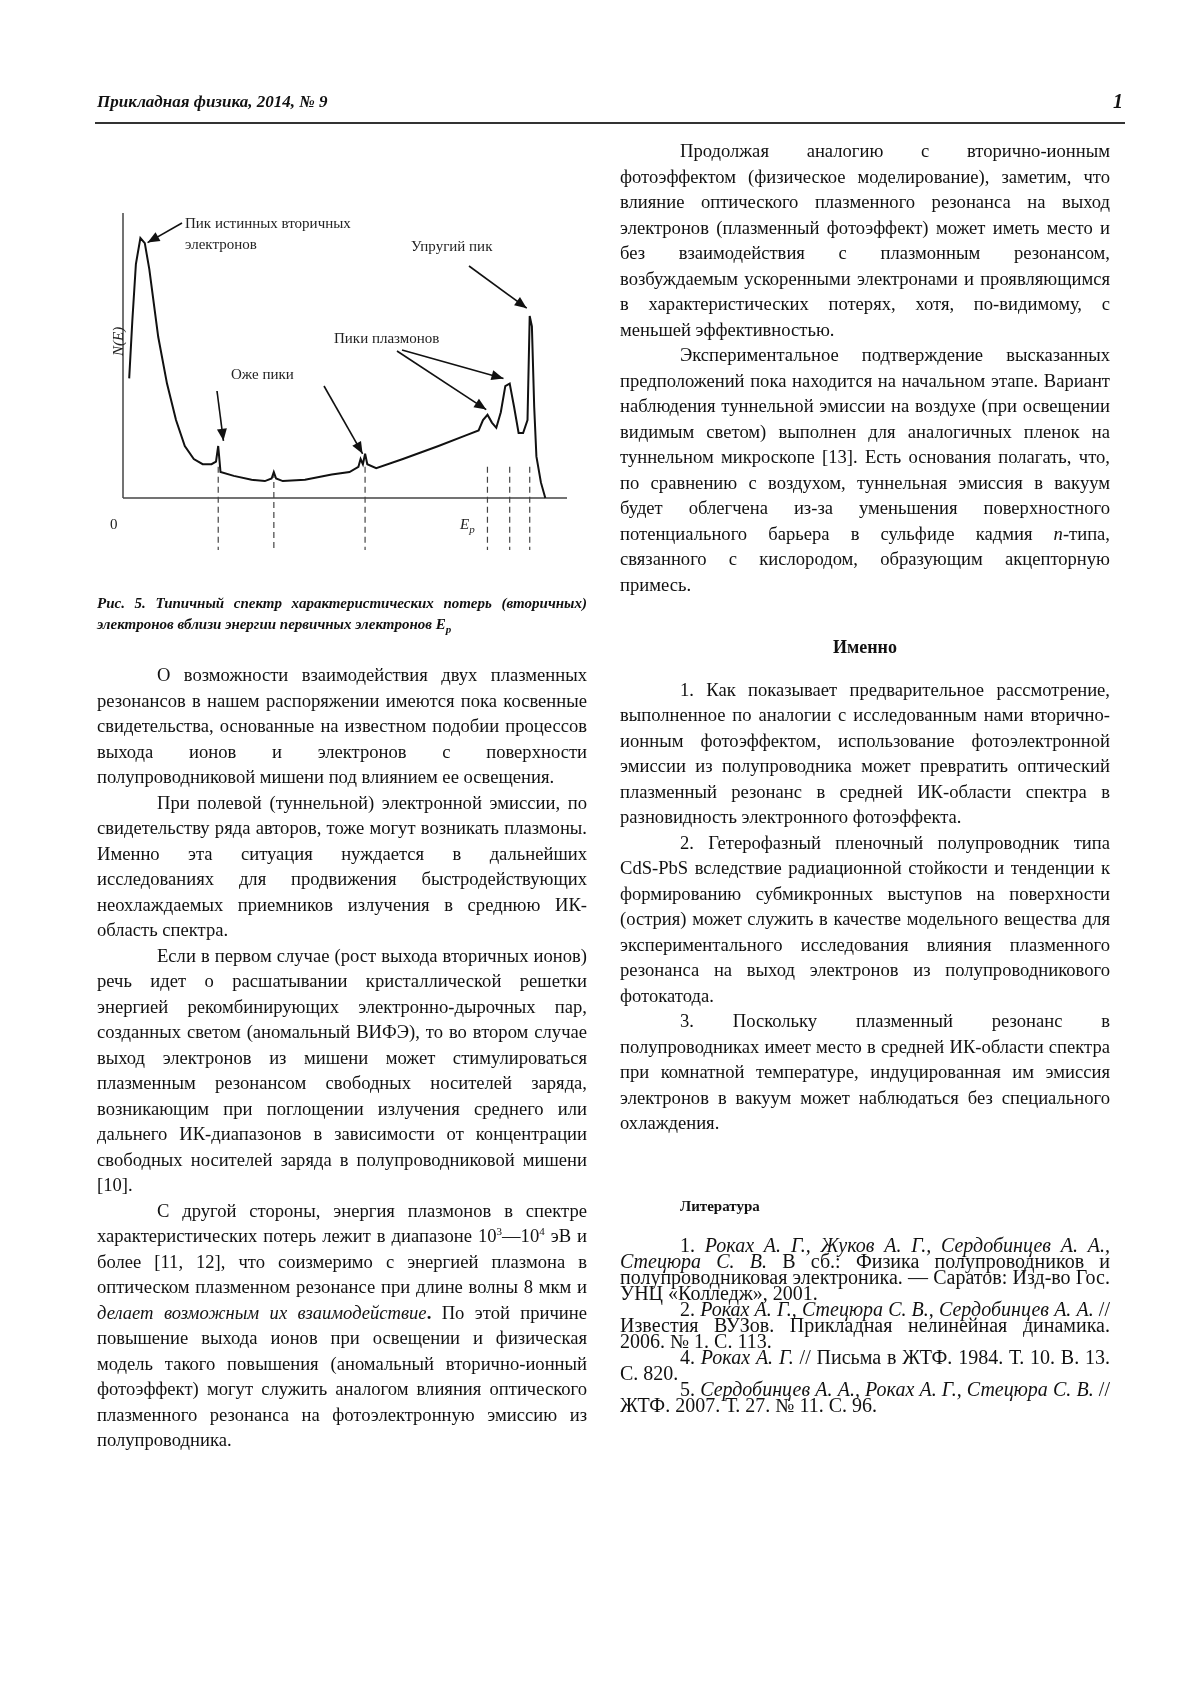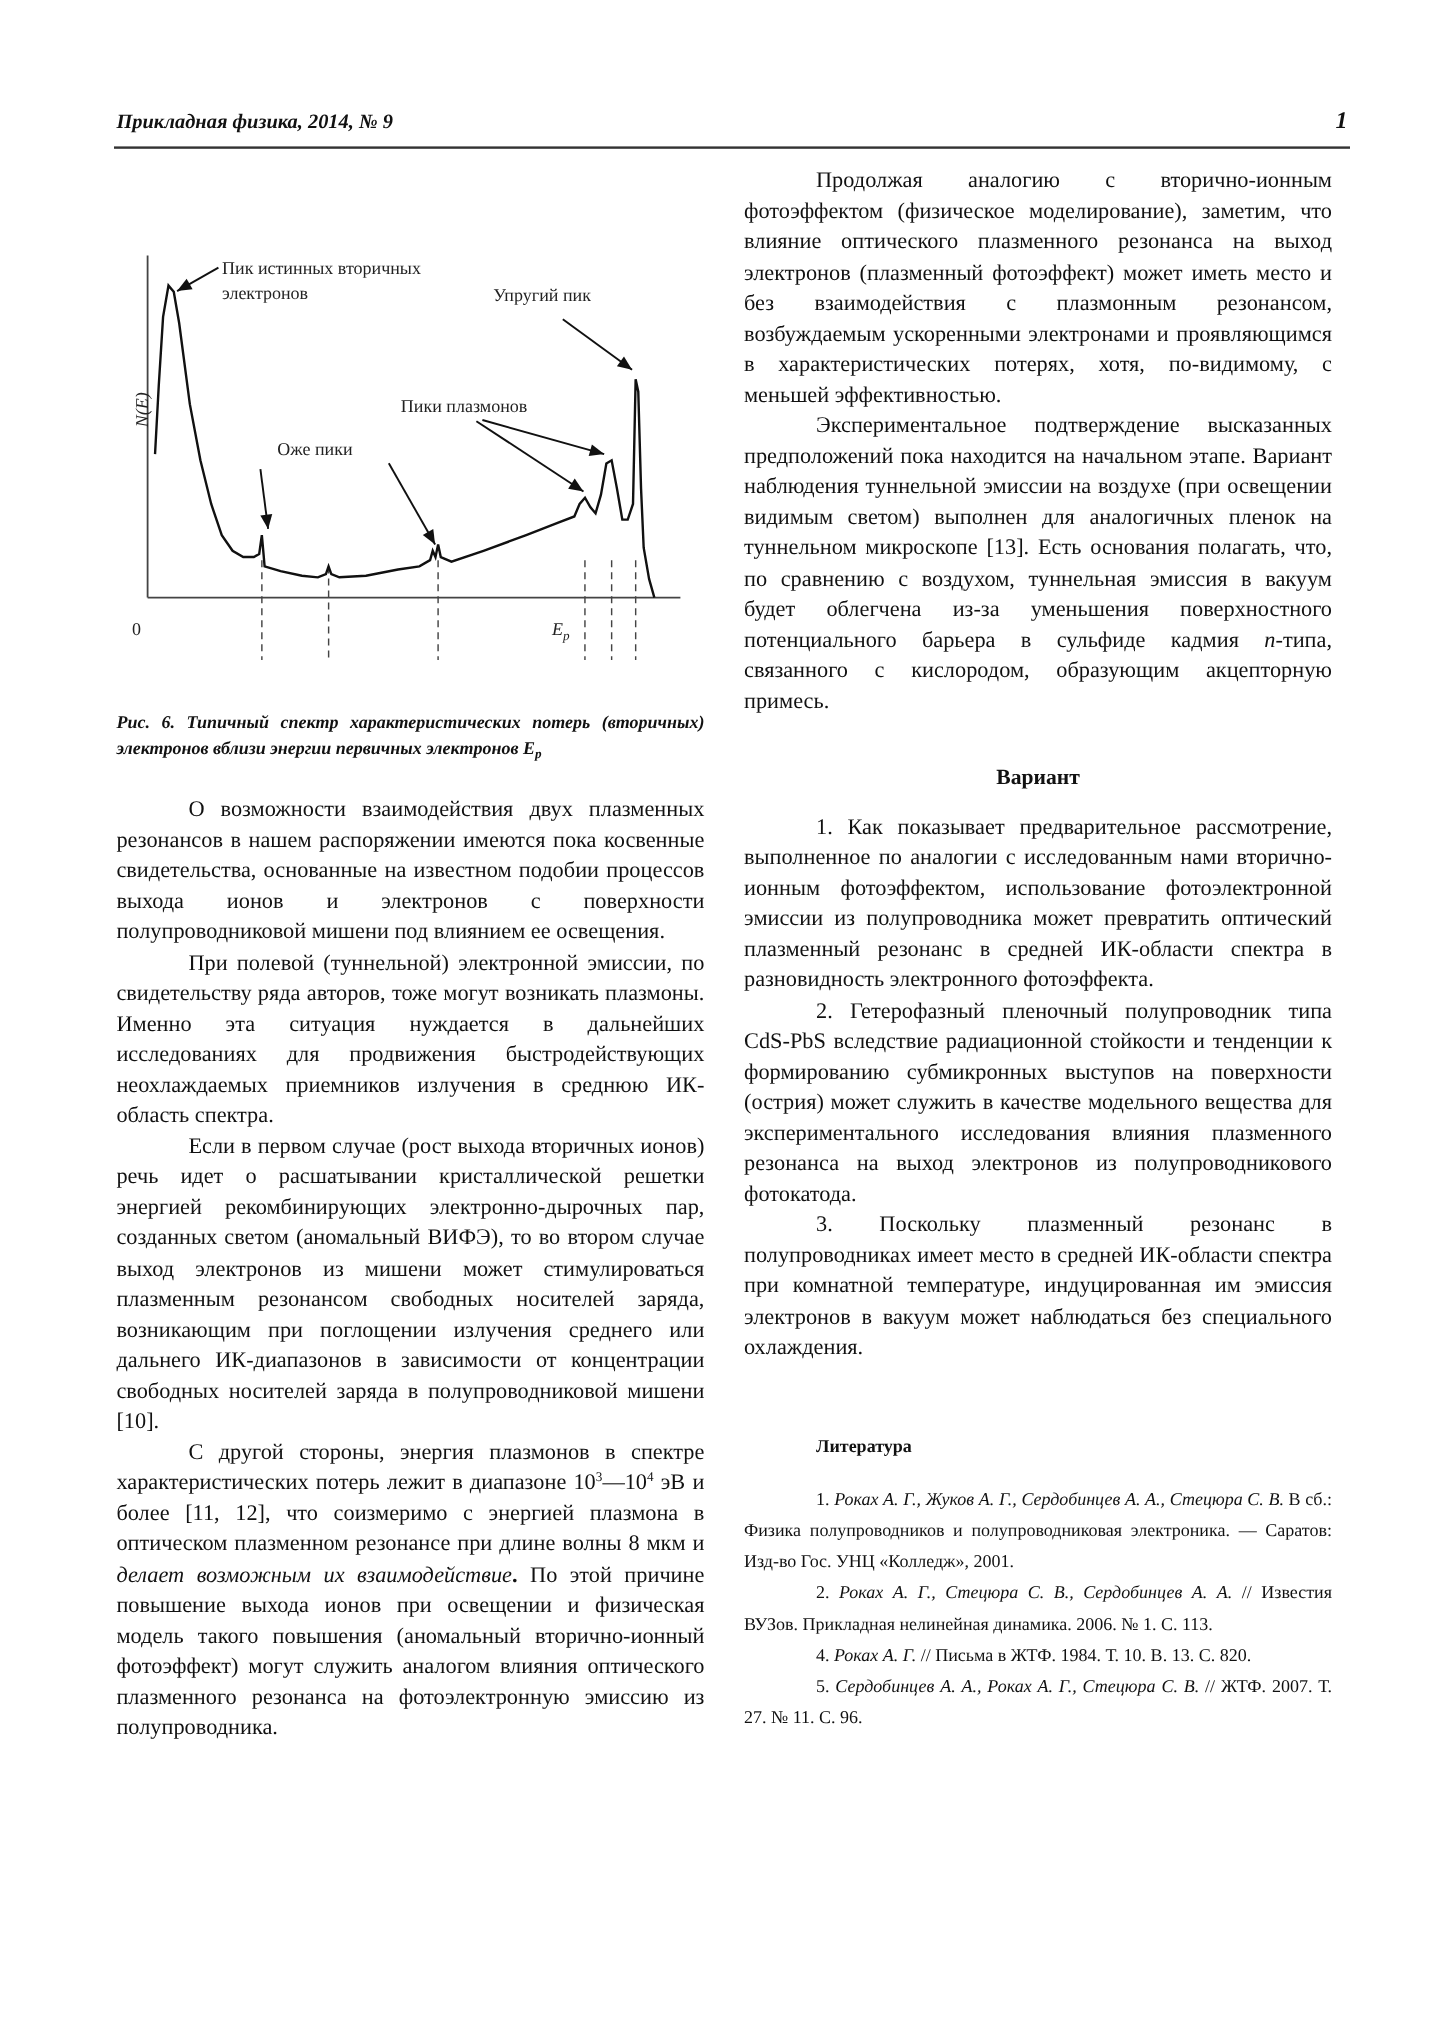--- a/index.html
+++ b/index.html
@@ -10,21 +10,21 @@
   .col { position:absolute; font-size:18.6px; line-height:25.5px; text-align:justify; }
   .col p { margin:0; }
   .ind { text-indent:60px; }
   #left { left:97px; top:138px; width:490px; }
   #right { left:620px; top:138px; width:490px; }
   .figure { position:relative; width:490px; height:455px; margin-top:0; }
   .caption { font-style:italic; font-weight:bold; font-size:15px; line-height:21px; text-align:justify; margin-top:0; }
   .caption sub { font-size:11px; }
   .section-title { text-align:center; font-weight:bold; font-size:18px; margin:38px 0 16px 0; }
   .refs-title { font-weight:bold; font-size:15px; margin:58px 0 18px 60px; }
-  .refs p { font-size:15px; line-height:26px; text-indent:60px; margin:0; }
+  .refs p { font-size:20px; line-height:16px; text-indent:60px; margin:0; }
   .refs i { font-style:italic; }
   .chart-label { font-size:15px; fill:#222; font-family:"Liberation Serif","DejaVu Serif",serif; }
   sup { font-size:11px; line-height:0; }
 </style>
 </head>
 <body>
 
 <div class="header">
   <span class="journal">Прикладная физика, 2014, № 9</span>
   <span class="pageno">1</span>
@@ -76,37 +76,37 @@
       <text class="chart-label" x="134" y="241">Оже пики</text>
       <text class="chart-label" x="237" y="205">Пики плазмонов</text>
       <text class="chart-label" x="314" y="113">Упругий пик</text>
       <text class="chart-label" x="4" y="220" transform="rotate(-90 14 208)" font-style="italic">N(E)</text>
       <text class="chart-label" x="13" y="391">0</text>
       <text class="chart-label" x="363" y="391" font-style="italic">E<tspan font-size="11" dy="4">p</tspan></text>
     </svg>
   </div>
 
   <div class="caption">
-    <span>Рис. 6.</span>
+    <span>Рис. 5.</span>
     <span>Типичный спектр характеристических потерь (вторичных) электронов вблизи энергии первичных электронов</span>
     <span>E</span><sub>p</sub>
   </div>
 
   <div style="height:22px"></div>
   <p class="ind">О возможности взаимодействия двух плазменных резонансов в нашем распоряжении имеются пока косвенные свидетельства, основанные на известном подобии процессов выхода ионов и электронов с поверхности полупроводниковой мишени под влиянием ее освещения.</p>
   <p class="ind">При полевой (туннельной) электронной эмиссии, по свидетельству ряда авторов, тоже могут возникать плазмоны. Именно эта ситуация нуждается в дальнейших исследованиях для продвижения быстродействующих неохлаждаемых приемников излучения в среднюю ИК-область спектра.</p>
   <p class="ind">Если в первом случае (рост выхода вторичных ионов) речь идет о расшатывании кристаллической решетки энергией рекомбинирующих электронно-дырочных пар, созданных светом (аномальный ВИФЭ), то во втором случае выход электронов из мишени может стимулироваться плазменным резонансом свободных носителей заряда, возникающим при поглощении излучения среднего или дальнего ИК-диапазонов в зависимости от концентрации свободных носителей заряда в полупроводниковой мишени [10].</p>
   <p class="ind"><span>С другой стороны, энергия плазмонов в спектре характеристических потерь лежит в диапазоне 10</span><sup>3</sup><span>—10</span><sup>4</sup><span> эВ и более [11, 12], что соизмеримо с энергией плазмона в оптическом плазменном резонансе при длине волны 8 мкм и </span><i>делает возможным их взаимодействие</i><b>.</b><span id="lp3"> По этой причине повышение выхода ионов при освещении и физическая модель такого повышения (аномальный вторично-ионный фотоэффект) могут служить аналогом влияния оптического плазменного резонанса на фотоэлектронную эмиссию из полупроводника.</span></p>
 </div>
 
 <div class="col" id="right">
   <p class="ind">Продолжая аналогию с вторично-ионным фотоэффектом (физическое моделирование), заметим, что влияние оптического плазменного резонанса на выход электронов (плазменный фотоэффект) может иметь место и без взаимодействия с плазмонным резонансом, возбуждаемым ускоренными электронами и проявляющимся в характеристических потерях, хотя, по-видимому, с меньшей эффективностью.</p>
   <p class="ind"><span>Экспериментальное подтверждение высказанных предположений пока находится на начальном этапе. Вариант наблюдения туннельной эмиссии на воздухе (при освещении видимым светом) выполнен для аналогичных пленок на туннельном микроскопе [13]. Есть основания полагать, что, по сравнению с воздухом, туннельная эмиссия в вакуум будет облегчена из-за уменьшения поверхностного потенциального барьера в сульфиде кадмия </span><i>n</i><span>-типа, связанного с кислородом, образующим акцепторную примесь.</span></p>
 
-  <div class="section-title">Вариант</div>
+  <div class="section-title">Именно</div>
   <p class="ind">1. Как показывает предварительное рассмотрение, выполненное по аналогии с исследованным нами вторично-ионным фотоэффектом, использование фотоэлектронной эмиссии из полупроводника может превратить оптический плазменный резонанс в средней ИК-области спектра в разновидность электронного фотоэффекта.</p>
   <p class="ind">2. Гетерофазный пленочный полупроводник типа CdS-PbS вследствие радиационной стойкости и тенденции к формированию субмикронных выступов на поверхности (острия) может служить в качестве модельного вещества для экспериментального исследования влияния плазменного резонанса на выход электронов из полупроводникового фотокатода.</p>
   <p class="ind">3. Поскольку плазменный резонанс в полупроводниках имеет место в средней ИК-области спектра при комнатной температуре, индуцированная им эмиссия электронов в вакуум может наблюдаться без специального охлаждения.</p>
 
   <div class="refs-title">Литература</div>
   <div class="refs" id="refs">
       <p><span>1. </span><i>Роках А. Г., Жуков А. Г., Сердобинцев А. А., Стецюра С. В.</i><span> В сб.: Физика полупроводников и полупроводниковая электроника. — Саратов: Изд-во Гос. УНЦ «Колледж», 2001.</span></p>
       <p><span>2. </span><i>Роках А. Г., Стецюра С. В., Сердобинцев А. А.</i><span> // Известия ВУЗов. Прикладная нелинейная динамика. 2006. № 1. С. 113.</span></p>
       <p><span>4. </span><i>Роках А. Г.</i><span> // Письма в ЖТФ. 1984. Т. 10. В. 13. С. 820.</span></p>
       <p><span>5. </span><i>Сердобинцев А. А., Роках А. Г., Стецюра С. В.</i><span> // ЖТФ. 2007. Т. 27. № 11. С. 96.</span></p>

